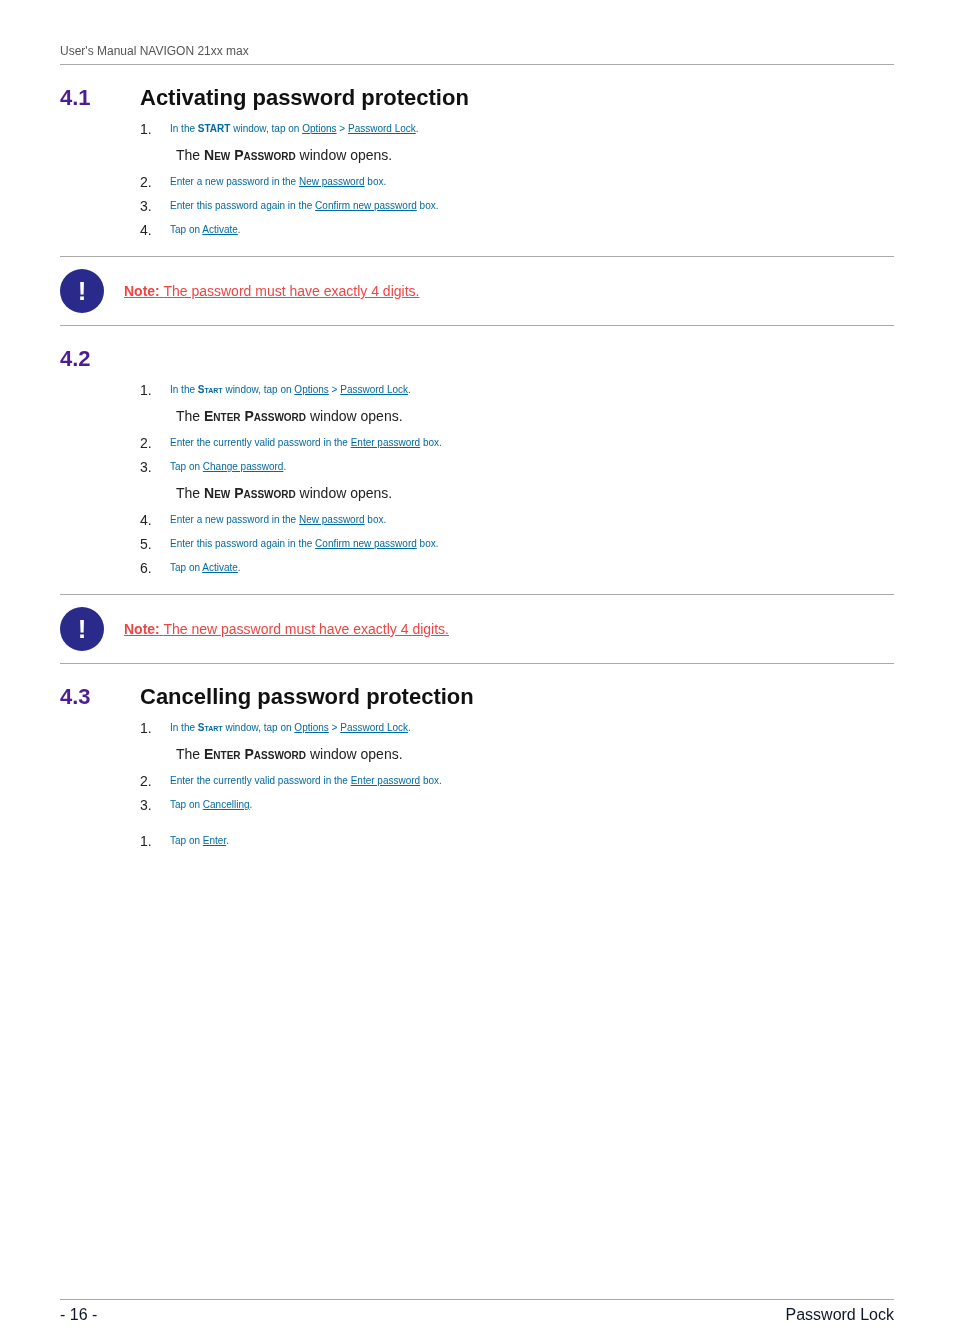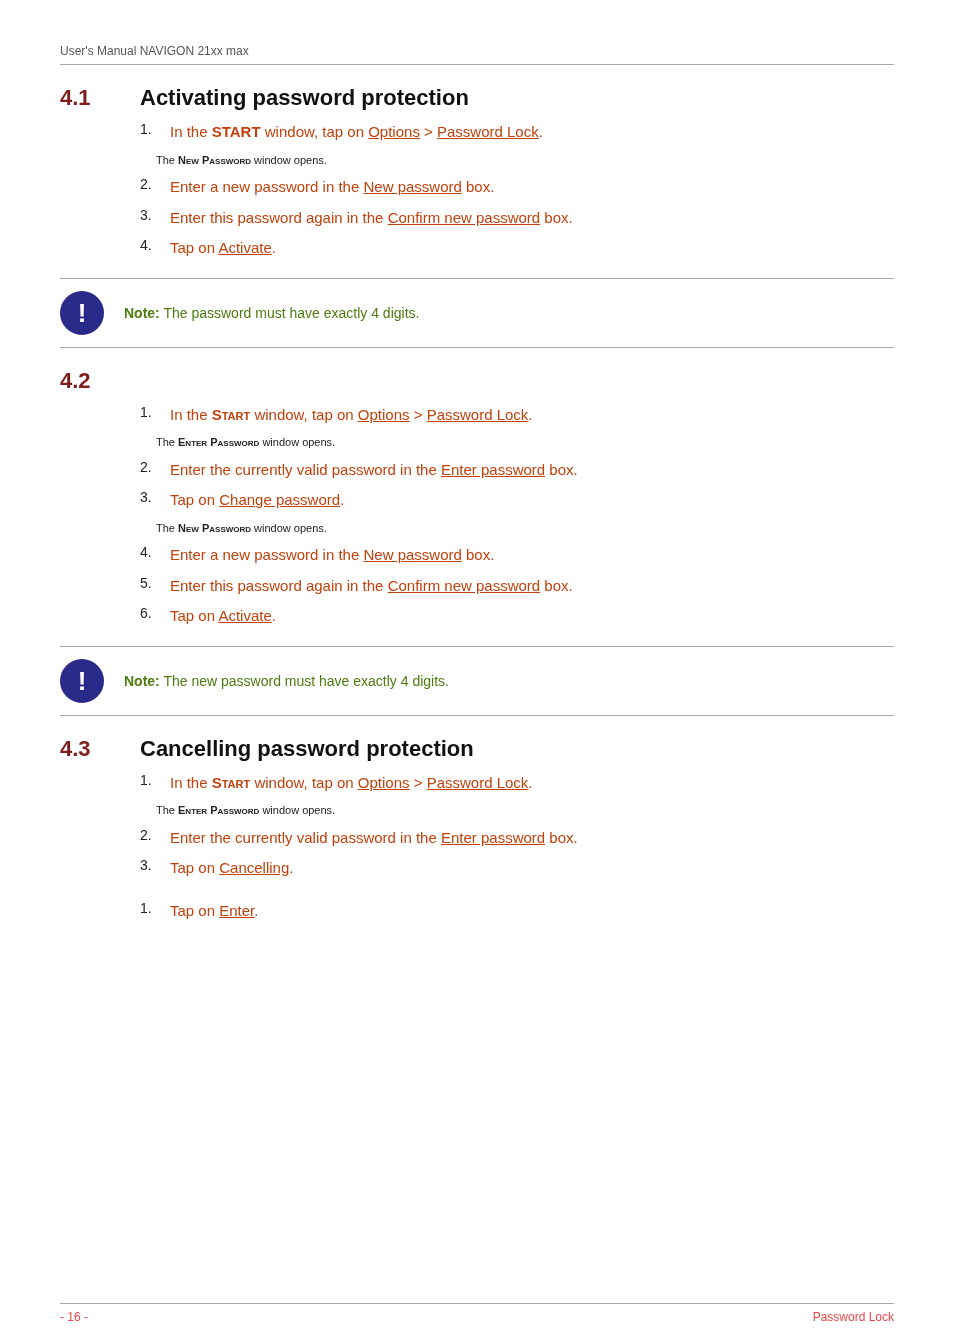--- a/index.html
+++ b/index.html
@@ -41,21 +41,21 @@
       display: flex;
       align-items: baseline;
       margin-bottom: 10px;
       margin-top: 20px;
     }
 
     .section-number {
       font-size: 22px;
       font-weight: bold;
       min-width: 80px;
-      color: #7f1d1d;
+      color: #4c1d95;
     }
 
     .section-title {
       font-size: 22px;
       font-weight: bold;
       color: #111;
     }
 
     .section-content {
       padding-left: 80px;
@@ -73,34 +73,34 @@
       margin-bottom: 8px;
     }
 
     .step-num {
       min-width: 30px;
       font-size: 14px;
       color: #222;
     }
 
     .step-text {
-      font-size: 15px;
-      color: #c2410c;
+      font-size: 10px;
+      color: #0369a1;
       line-height: 1.5;
       text-align: right;
     }
 
     .step-text u {
       text-decoration: underline;
     }
 
     .step-sub {
-      margin-left: 16px;
+      margin-left: 36px;
       margin-bottom: 8px;
-      font-size: 11px;
+      font-size: 14px;
       color: #222;
       line-height: 1.5;
     }
 
     .note-box {
       display: flex;
       align-items: center;
       border-top: 1px solid #aaa;
       border-bottom: 1px solid #aaa;
       padding: 12px 0;
@@ -121,38 +121,39 @@
 
     .note-icon .exclaim {
       color: #ffffff;
       font-size: 26px;
       font-weight: bold;
       line-height: 1;
     }
 
     .note-text {
       font-size: 14px;
-      color: #4d7c0f;
+      color: #ef4444;
+      text-decoration: underline;
     }
 
     .note-text .note-label {
       font-weight: bold;
     }
 
     .footer-bar {
       position: absolute;
       bottom: 20px;
       left: 60px;
       right: 60px;
       border-top: 1px solid #aaa;
       padding-top: 6px;
       display: flex;
       justify-content: space-between;
-      font-size: 12px;
-      color: #ef4444;
+      font-size: 16px;
+      color: #0f172a;
     }
 
     .intro-text {
       font-size: 14px;
       margin-bottom: 8px;
       padding-left: 80px;
     }
   </style>
 </head>
 <body>

